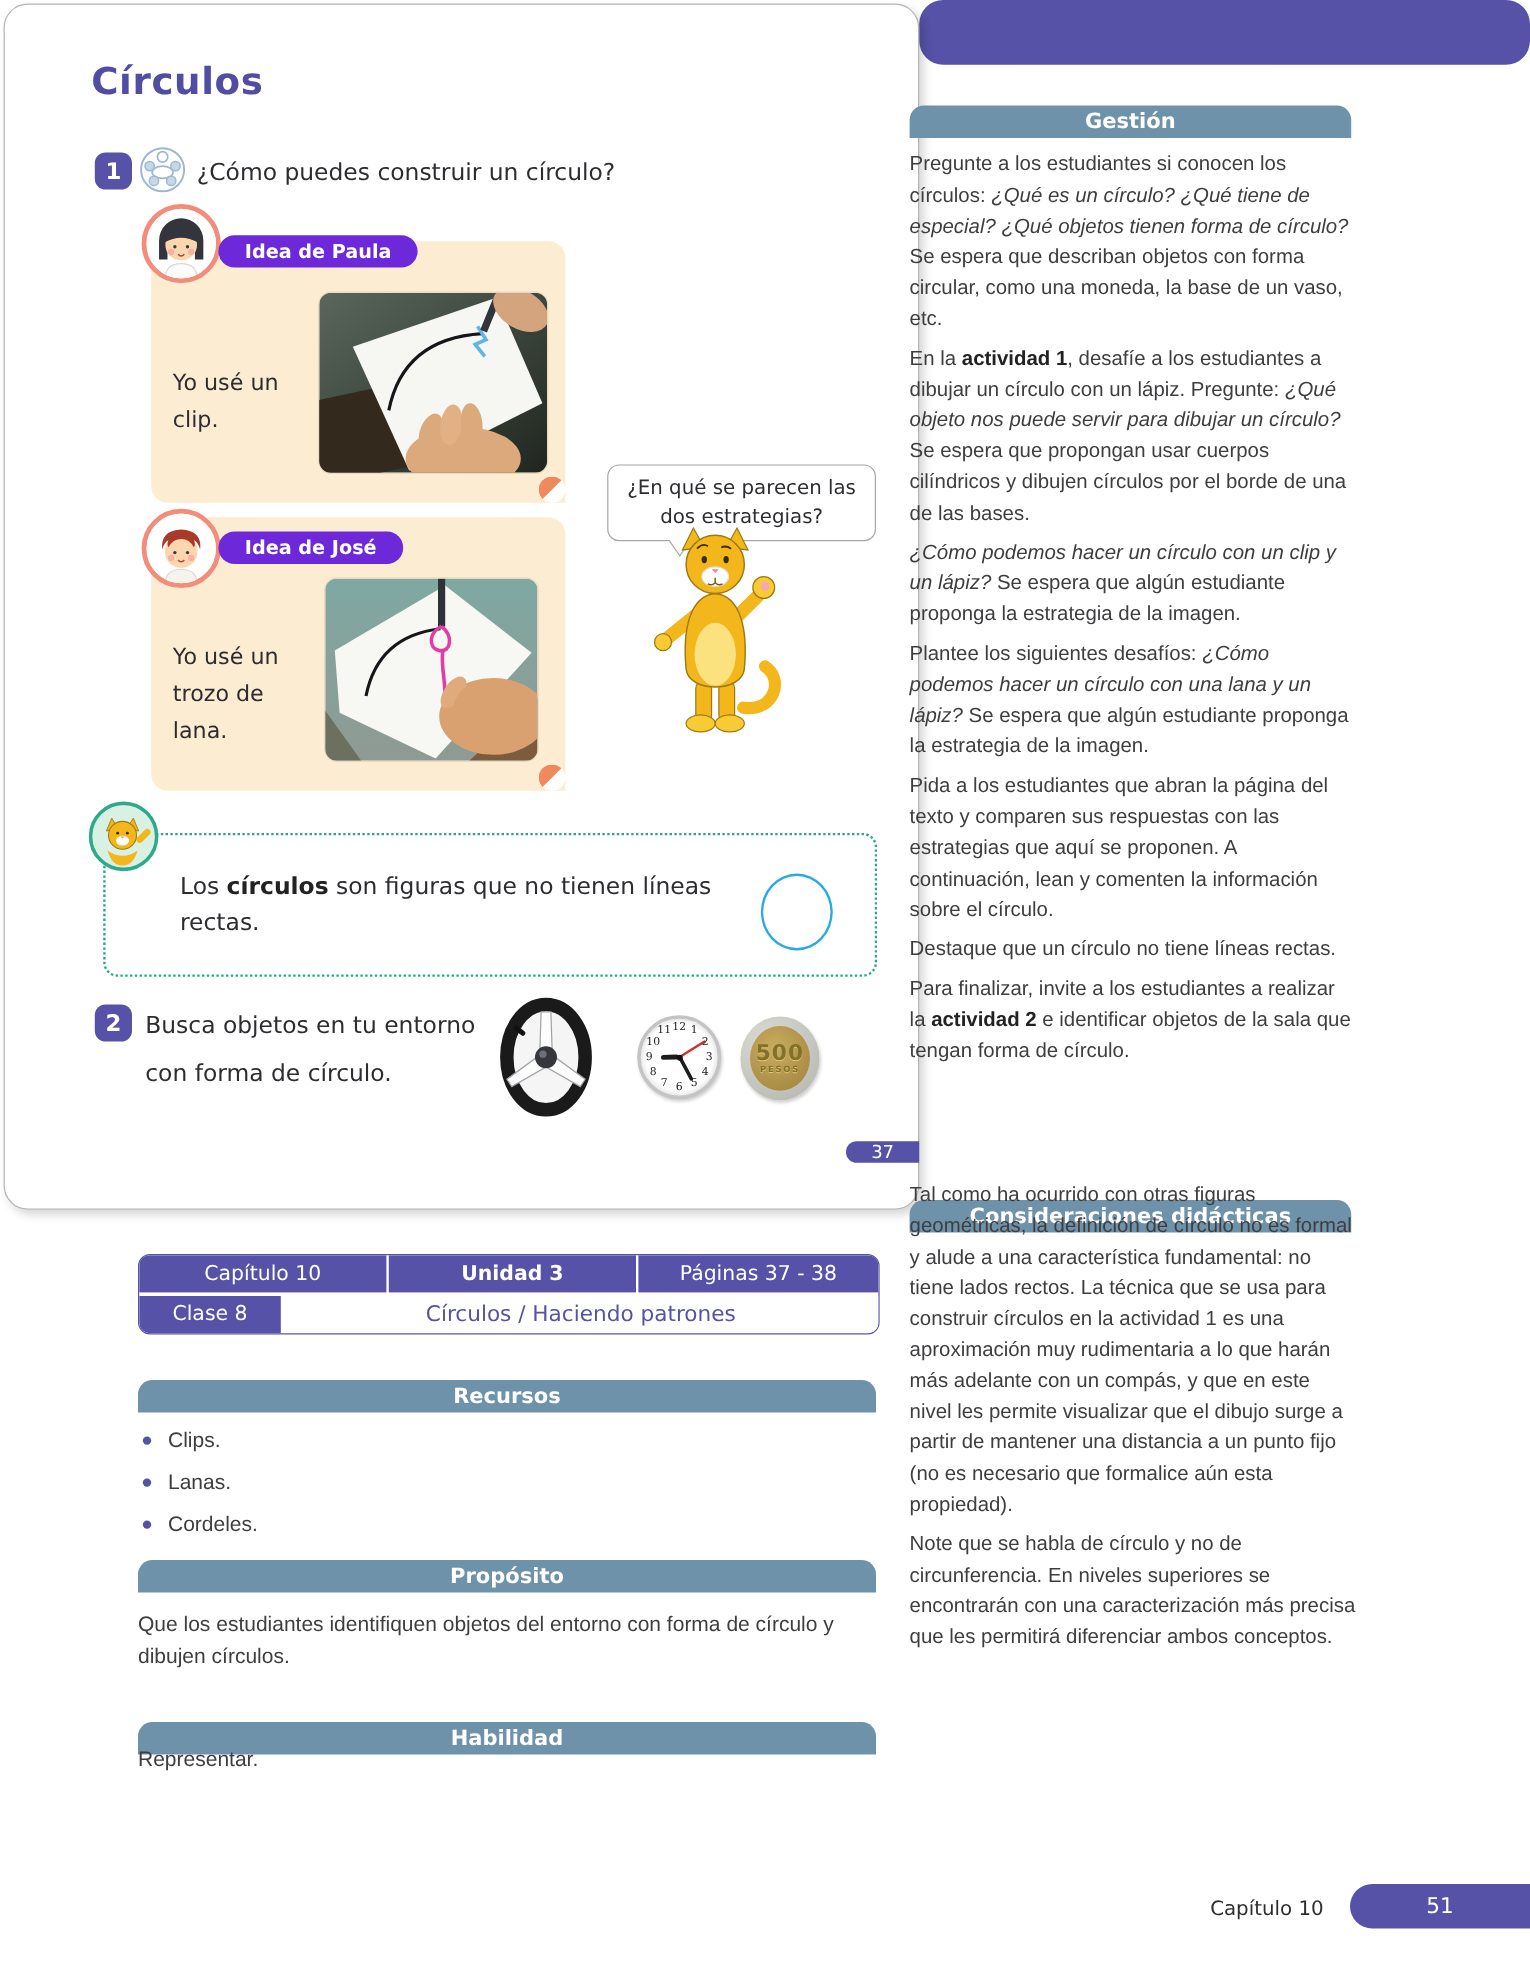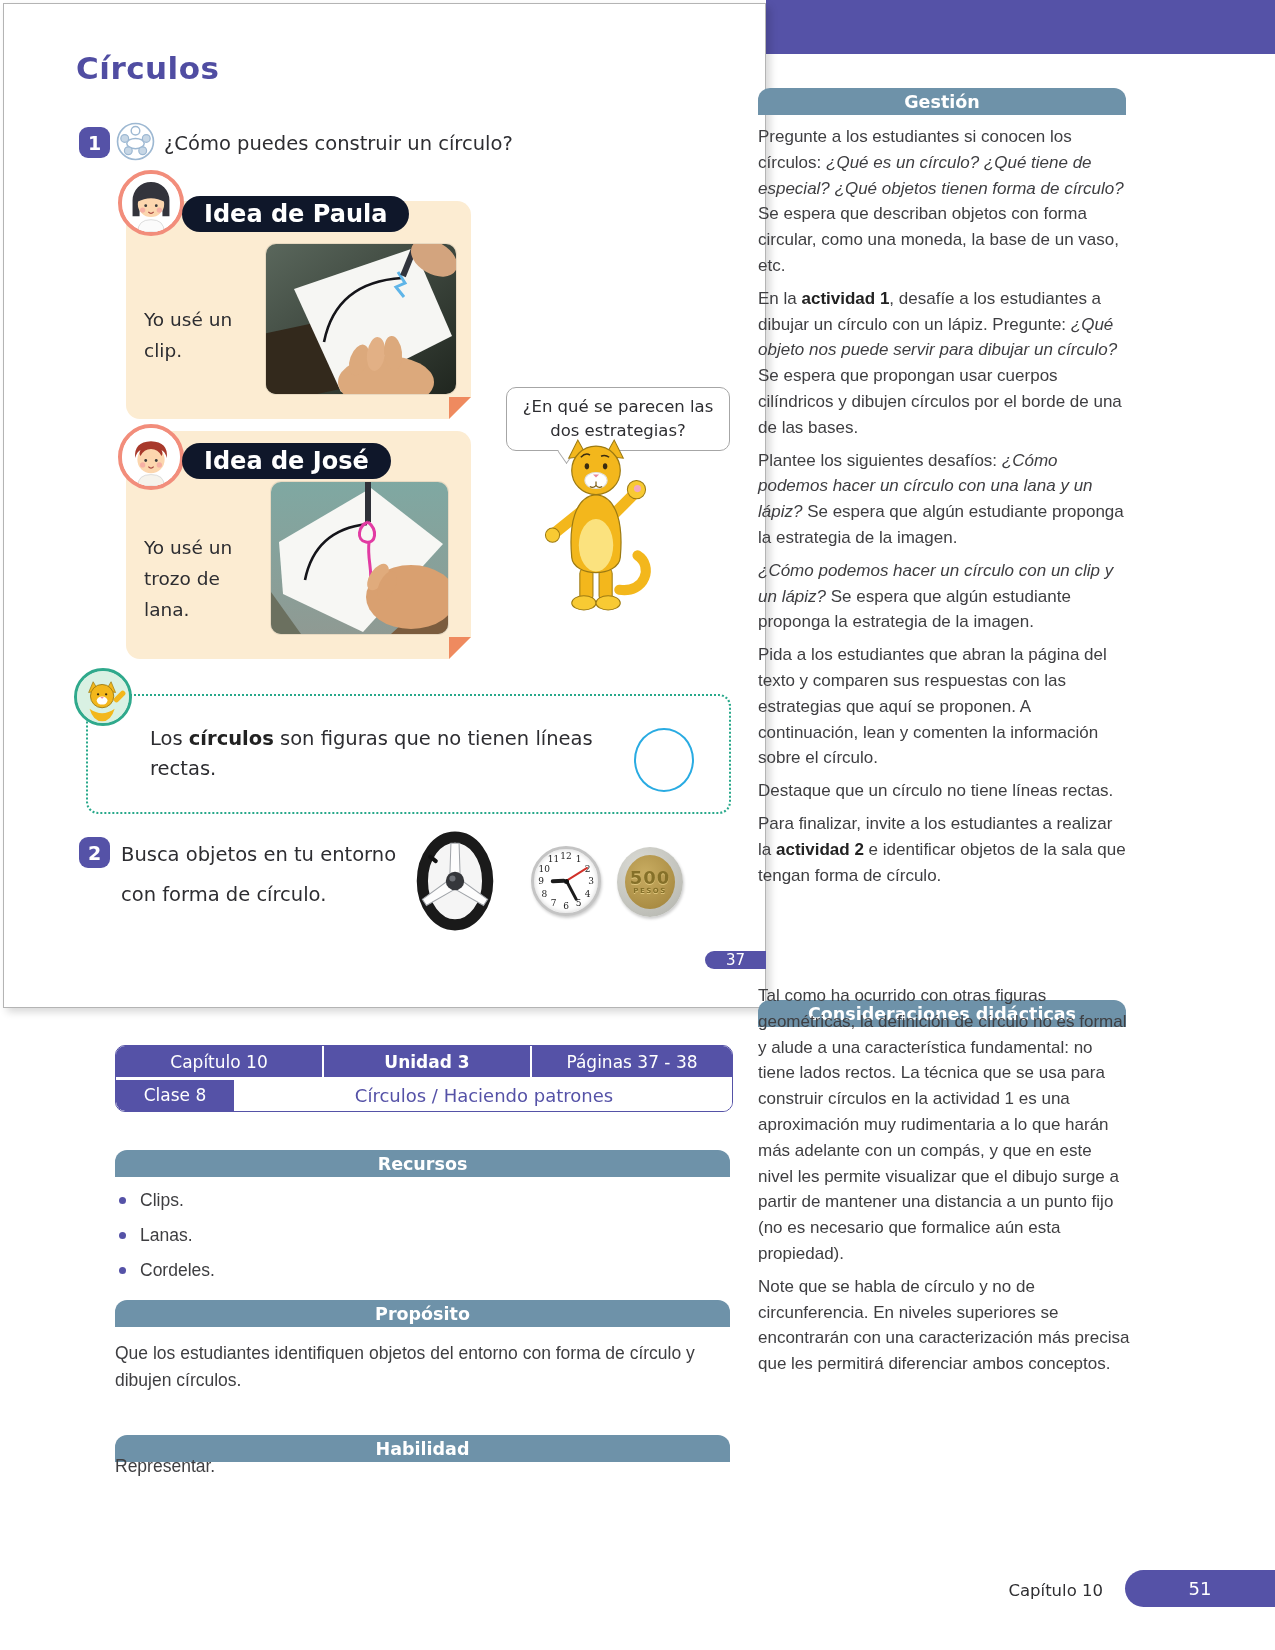--- a/index.html
+++ b/index.html
@@ -1,18 +1,18 @@
 <!DOCTYPE html>
 <html><head>
 <meta charset="utf-8">
 <style>
   html,body{margin:0;padding:0;width:1275px;height:1650px;background:#fff;position:relative;overflow:hidden;
     font-family:"DejaVu Sans",sans-serif;}
   *{box-sizing:border-box;}
-  .abs{position:absolute;}
+  .abs{position:absolute;border-radius:20px;}
 
   
   .top-bar{left:766px;right:0;top:0;height:54px;background:#5552a7;}
 
   
   .page-card{left:3px;top:3px;width:763px;height:1005px;background:#fff;border:1px solid #b4b4b4;
     box-shadow:4px 4px 8px rgba(0,0,0,.16);}
   .book-title{left:72px;top:46px;font-size:31px;font-weight:bold;color:#504da2;letter-spacing:.5px;}
   .act-badge{width:31px;height:31px;border-radius:9px;background:#5552a7;color:#fff;font-weight:bold;
     font-size:19px;display:flex;align-items:center;justify-content:center;}
@@ -21,21 +21,21 @@
   .act1-q{left:160px;top:128px;font-size:19.5px;color:#2d2d31;}
 
   .idea-box{left:122px;width:345px;background:#fcecd2;border-radius:14px;border-bottom-right-radius:0;}
   .paula-box{top:197px;height:218px;}
   .jose-box{top:427px;height:228px;}
   .dogear-w{right:0;bottom:0;width:0;height:0;border-left:22px solid transparent;border-bottom:22px solid #fff;}
   .dogear-c{right:0;bottom:0;width:0;height:0;border-right:22px solid transparent;border-top:22px solid #ef8a5f;}
   .avatar{width:66px;height:66px;border-radius:50%;border:4px solid #f28d7b;background:#fff;overflow:hidden;}
   .paula-avatar{left:114px;top:166px;}
   .jose-avatar{left:114px;top:420px;}
-  .idea-label{background:#0f172a;color:#fff;font-weight:bold;font-size:24px;padding:4px 22px;border-radius:18px;}
+  .idea-label{background:#6d28d9;color:#fff;font-weight:bold;font-size:16px;padding:4px 22px;border-radius:18px;}
   .paula-label{left:178px;top:192px;}
   .jose-label{left:178px;top:439px;}
   .photo{border-radius:10px;overflow:hidden;box-shadow:0 0 0 1px rgba(0,0,0,.08);}
   .paula-photo{left:262px;top:240px;width:190px;height:150px;}
   .jose-photo{left:267px;top:478px;width:177px;height:152px;}
   .idea-caption{font-size:18.5px;color:#2d2d31;line-height:31px;}
   .paula-caption{left:140px;top:300px;width:130px;}
   .jose-caption{left:140px;top:528px;width:122px;}
 
   .bubble{left:502px;top:361px;width:224px;background:#fff;border:1.5px solid #a6a6a6;border-radius:10px;
@@ -313,22 +313,22 @@
     </div>
   </div>
 
   <div class="abs page-pill">37</div>
 </div>
 
 <div class="abs col-header gestion-header">Gestión</div>
 <div class="abs col-body gestion-body">
     <p class="col-p"><span>Pregunte a los estudiantes si conocen los círculos: </span><span class="seg-i">¿Qué es un círculo? ¿Qué tiene de especial? ¿Qué objetos tienen forma de círculo? </span><span>Se espera que describan objetos con forma circular, como una moneda, la base de un vaso, etc.</span></p>
     <p class="col-p"><span>En la </span><span class="seg-b">actividad 1</span><span>, desafíe a los estudiantes a dibujar un círculo con un lápiz. Pregunte: </span><span class="seg-i">¿Qué objeto nos puede servir para dibujar un círculo? </span><span>Se espera que propongan usar cuerpos cilíndricos y dibujen círculos por el borde de una de las bases.</span></p>
+    <p class="col-p"><span class="seg-i">¿Cómo podemos hacer un círculo con un clip y un lápiz? </span><span>Se espera que algún estudiante proponga la estrategia de la imagen.</span></p>
     <p class="col-p"><span>Plantee los siguientes desafíos: </span><span class="seg-i">¿Cómo podemos hacer un círculo con una lana y un lápiz? </span><span>Se espera que algún estudiante proponga la estrategia de la imagen.</span></p>
-    <p class="col-p"><span class="seg-i">¿Cómo podemos hacer un círculo con un clip y un lápiz? </span><span>Se espera que algún estudiante proponga la estrategia de la imagen.</span></p>
     <p class="col-p"><span>Pida a los estudiantes que abran la página del texto y comparen sus respuestas con las estrategias que aquí se proponen. A continuación, lean y comenten la información sobre el círculo.</span></p>
     <p class="col-p"><span>Destaque que un círculo no tiene líneas rectas.</span></p>
     <p class="col-p"><span>Para finalizar, invite a los estudiantes a realizar la </span><span class="seg-b">actividad 2</span><span> e identificar objetos de la sala que tengan forma de círculo.</span></p>
   </div>
 
 <div class="abs col-header consid-header">Consideraciones didácticas</div>
 <div class="abs col-body consid-body">
     <p class="col-p"><span>Tal como ha ocurrido con otras figuras geométricas, la definición de círculo no es formal y alude a una característica fundamental: no tiene lados rectos. La técnica que se usa para construir círculos en la actividad 1 es una aproximación muy rudimentaria a lo que harán más adelante con un compás, y que en este nivel les permite visualizar que el dibujo surge a partir de mantener una distancia a un punto fijo (no es necesario que formalice aún esta propiedad).</span></p>
     <p class="col-p"><span>Note que se habla de círculo y no de circunferencia. En niveles superiores se encontrarán con una caracterización más precisa que les permitirá diferenciar ambos conceptos.</span></p>
   </div>

